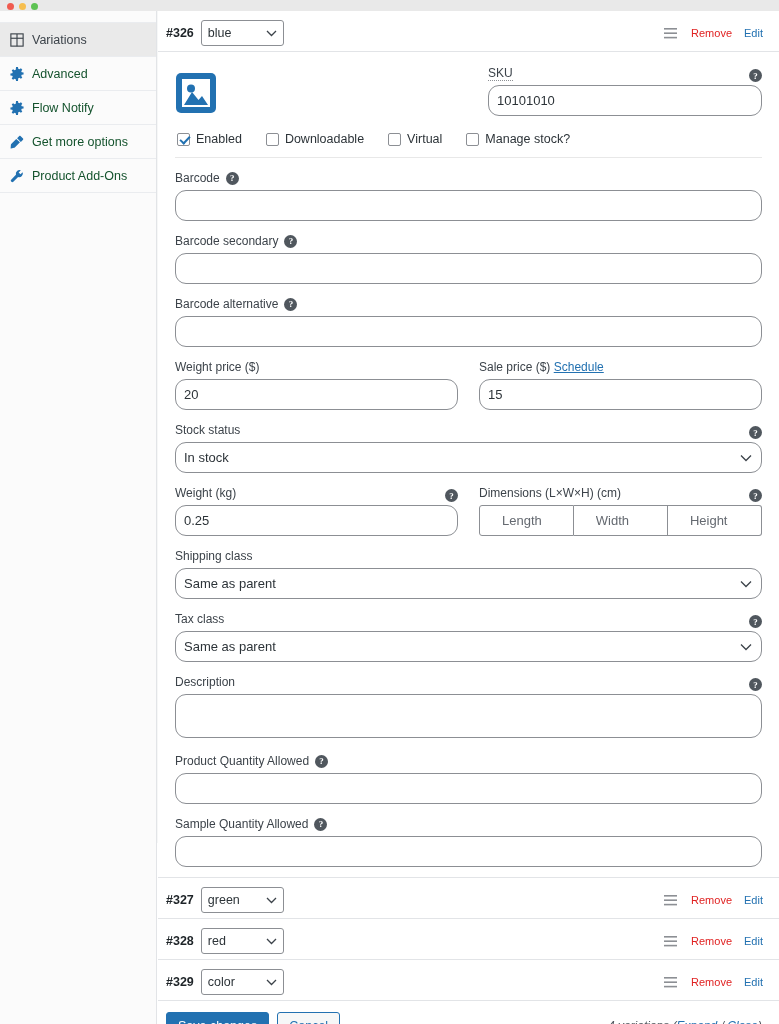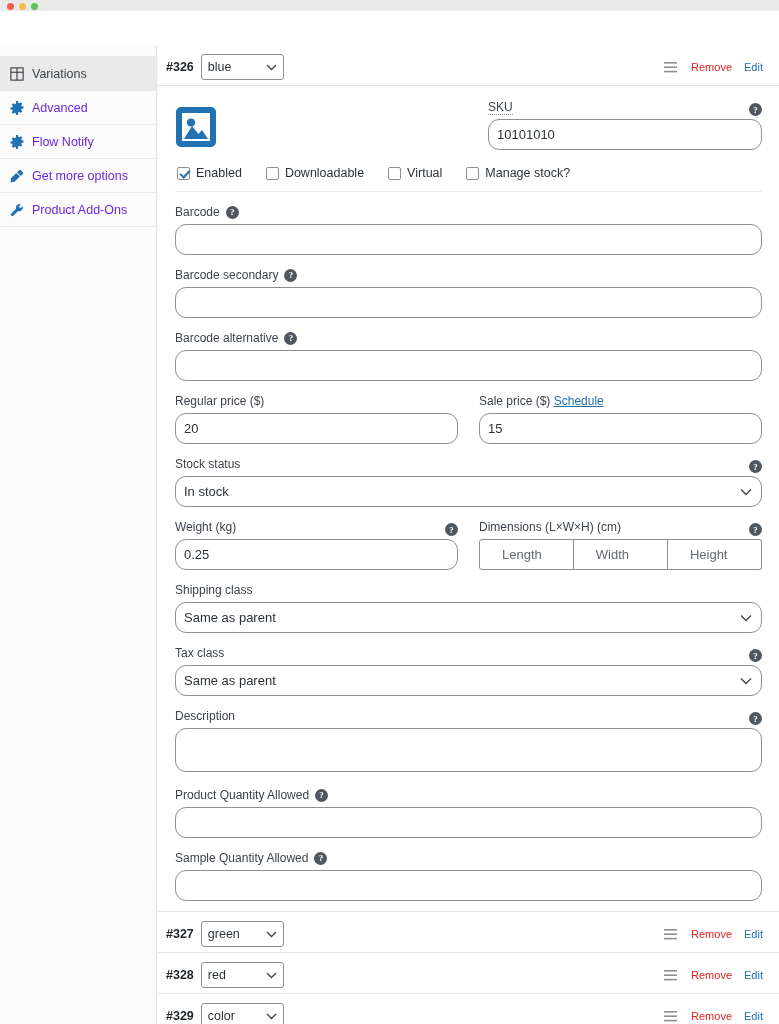--- a/index.html
+++ b/index.html
@@ -17,34 +17,34 @@
   #window-chrome {
     position: absolute; top:0; left:0; width:779px; height:11px;
     background: #e9e9e9;
   }
   .traffic { position:absolute; top:3px; width:7px; height:7px; border-radius:50%; }
   .tl-red    { left:7px;  background:#f05b50; }
   .tl-yellow { left:19px; background:#f6be4f; }
   .tl-green  { left:31px; background:#5dc253; }
 
   
-  #app { position:absolute; top:11px; left:0; width:779px; height:832px; background:#f6f7f7;margin-top:34px; }
+  #app { position:absolute; top:11px; left:0; width:779px; height:832px; background:#f6f7f7; }
 
   
   #sidebar {
     position:absolute; top:0; left:0; width:157px; height:1013px;
     background:#fbfbfb;
     border-right:1px solid #e2e4e7;
   }
   .side-item {
     position:relative;
     display:flex; align-items:center; gap:8px;
     height:34px; padding:0 8px 0 10px;
     border-bottom:1px solid #eaecef;
-    color:#6d28d9; font-size:12.5px;
+    color:#14532d; font-size:12.5px;
     cursor:pointer; white-space:nowrap; overflow:hidden;
   }
   .side-item.cut { height:12px; border-bottom:1px solid #eaecef; }
   .side-item.cut .side-label { position:relative; top:-11px; }
   .side-item.active { background:#eaeaea; color:#3c434a; }
   .side-ico { width:14px; height:14px; flex:0 0 14px; display:block; }
   .side-ico svg { display:block; width:14px; height:14px; }
 
   
   #main {
@@ -297,21 +297,21 @@
         <input class="tb" type="text" value="" style="">
       </div>
 
       <div class="field">
         <label class="fl"><span>Barcode alternative</span><span class="help lbl-help">?</span></label>
         <input class="tb" type="text" value="" style="">
       </div>
 
       <div class="field two">
         <div>
-          <label class="fl">Regular price ($)</label>
+          <label class="fl">Weight price ($)</label>
           <input class="tb" type="text" value="20" style="">
         </div>
         <div>
           <label class="fl"><span>Sale price ($)</span> <a href="#" style="color:#2271b1;">Schedule</a></label>
           <input class="tb" type="text" value="15" style="">
         </div>
       </div>
 
       <div class="field">
         <div class="lbl-row">

